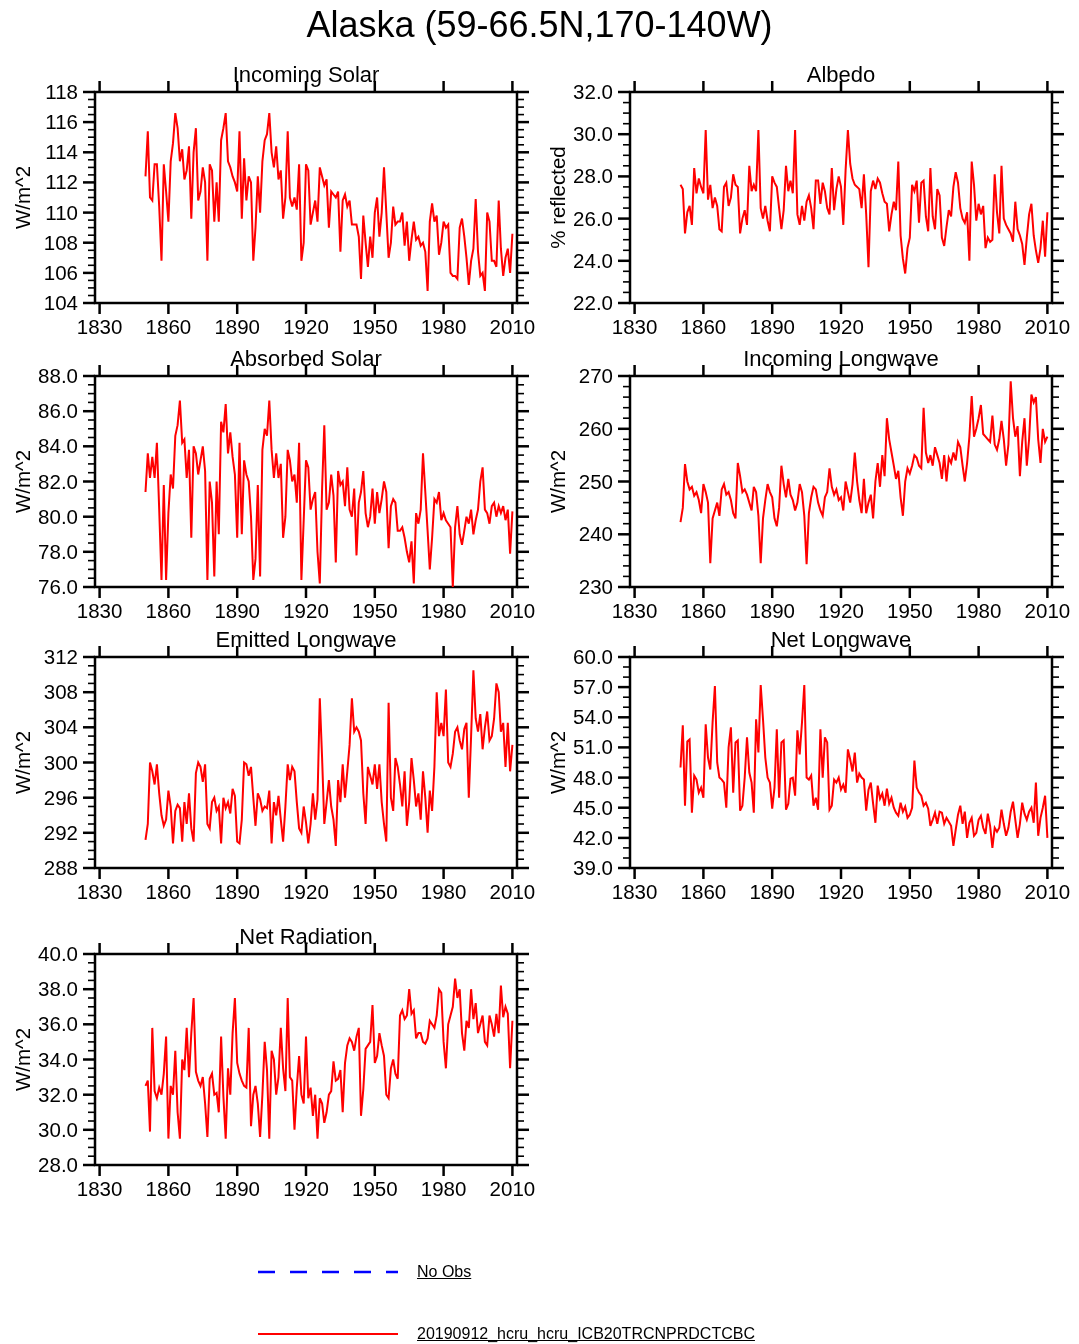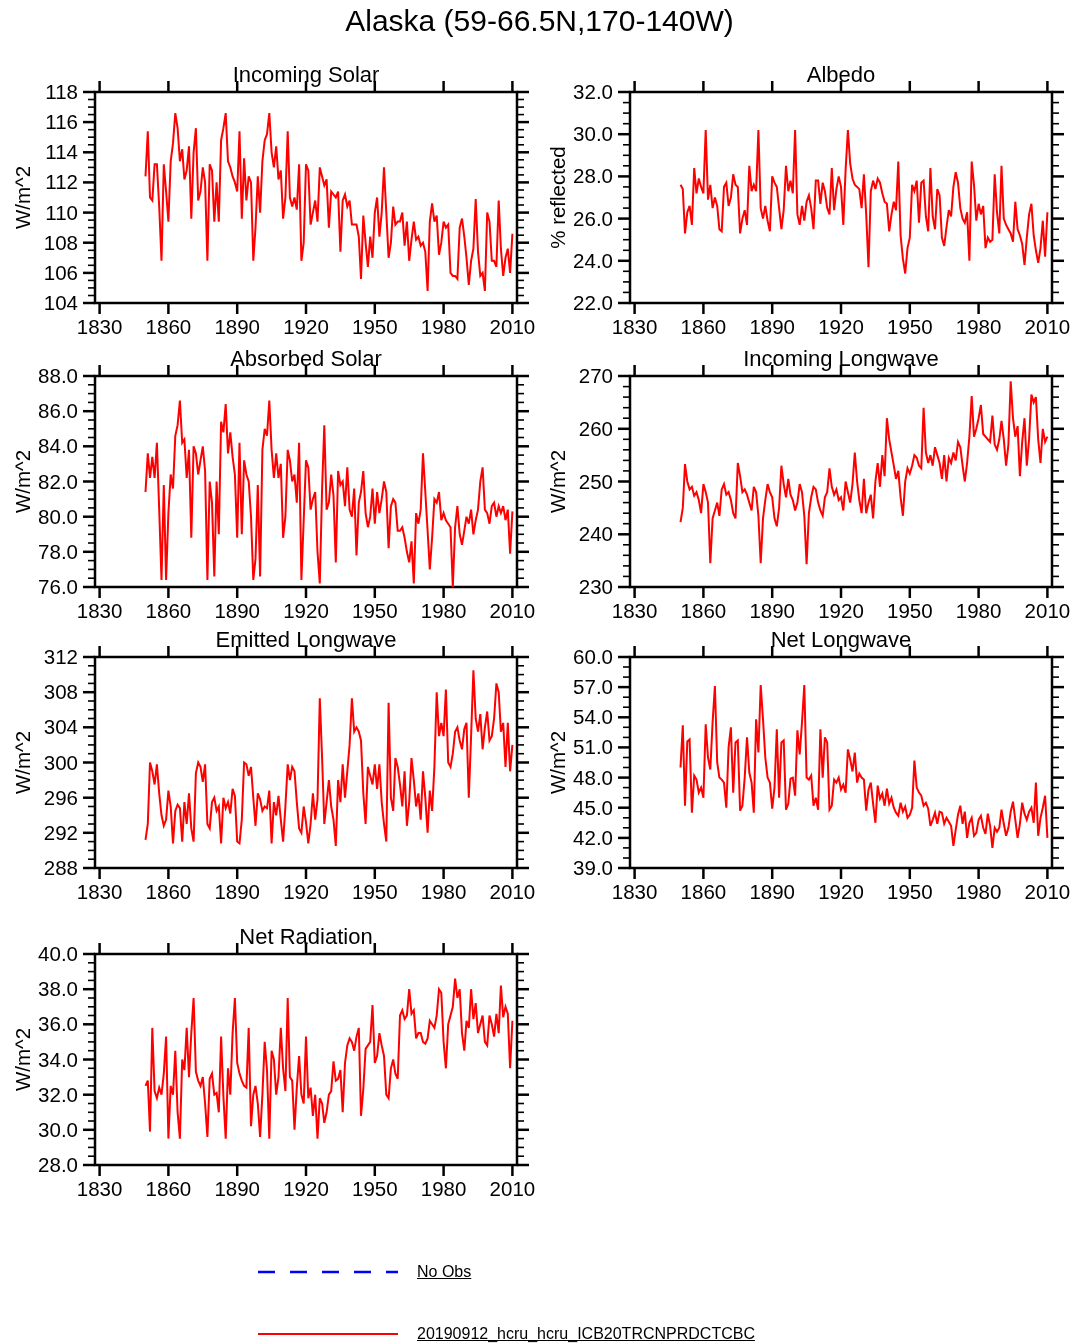--- a/index.html
+++ b/index.html
@@ -1,19 +1,19 @@
 <!DOCTYPE html>
 <html><head>
 <meta charset="utf-8">
 <style>
   html,body{margin:0;padding:0;}
   body{position:relative;width:1079px;height:1344px;background:#ffffff;color:#000000;
        font-family:"Liberation Sans","DejaVu Sans",sans-serif;overflow:hidden;}
   .fig-title{position:absolute;top:4px;left:0;width:1079px;text-align:center;
-             font-size:30px;font-weight:normal;}
+             font-size:36px;font-weight:normal;}
   .chart{position:absolute;width:562px;height:300px;}
   svg{font-family:"Liberation Sans","DejaVu Sans",sans-serif;}
   .legend-row{position:absolute;left:258px;display:flex;align-items:center;gap:9px;height:16px;text-decoration:underline;}
   #legend-noobs{top:1264px;}
   #legend-series{top:1326px;}
   .legend-label{font-size:16px;white-space:nowrap;}
 </style>
 </head>
 <body>
 

